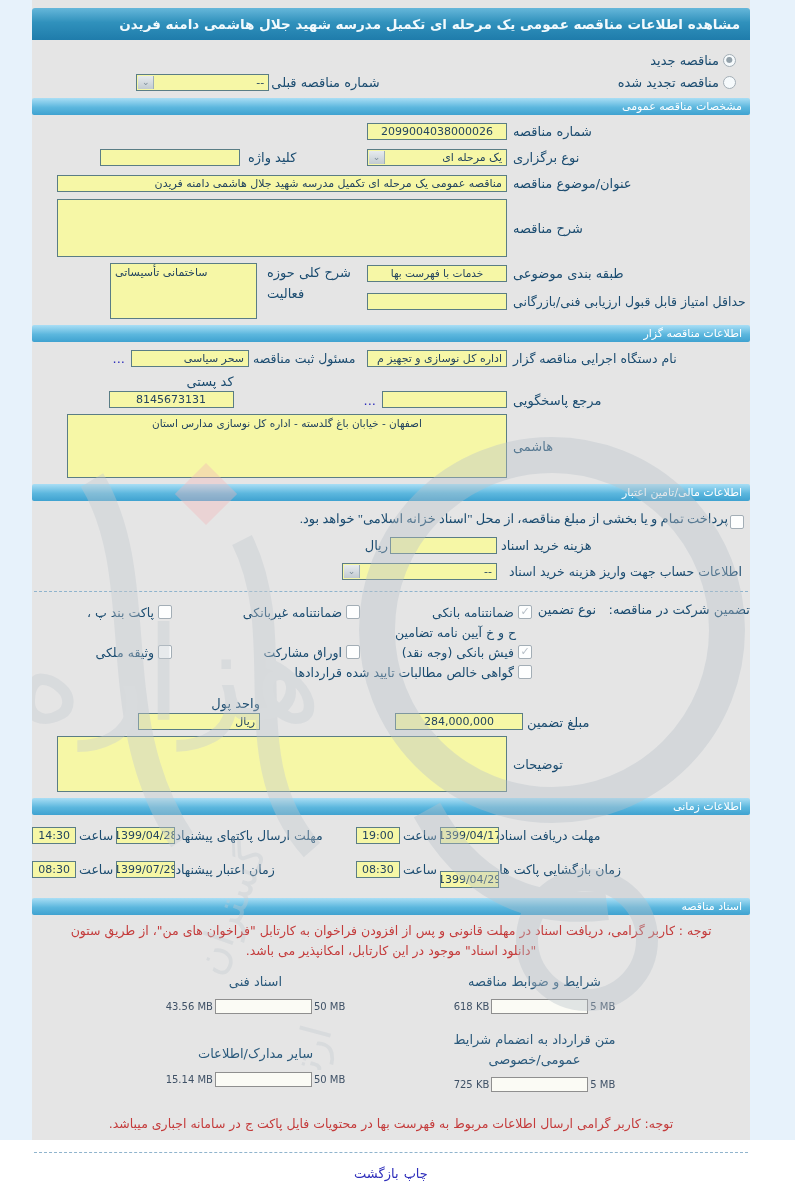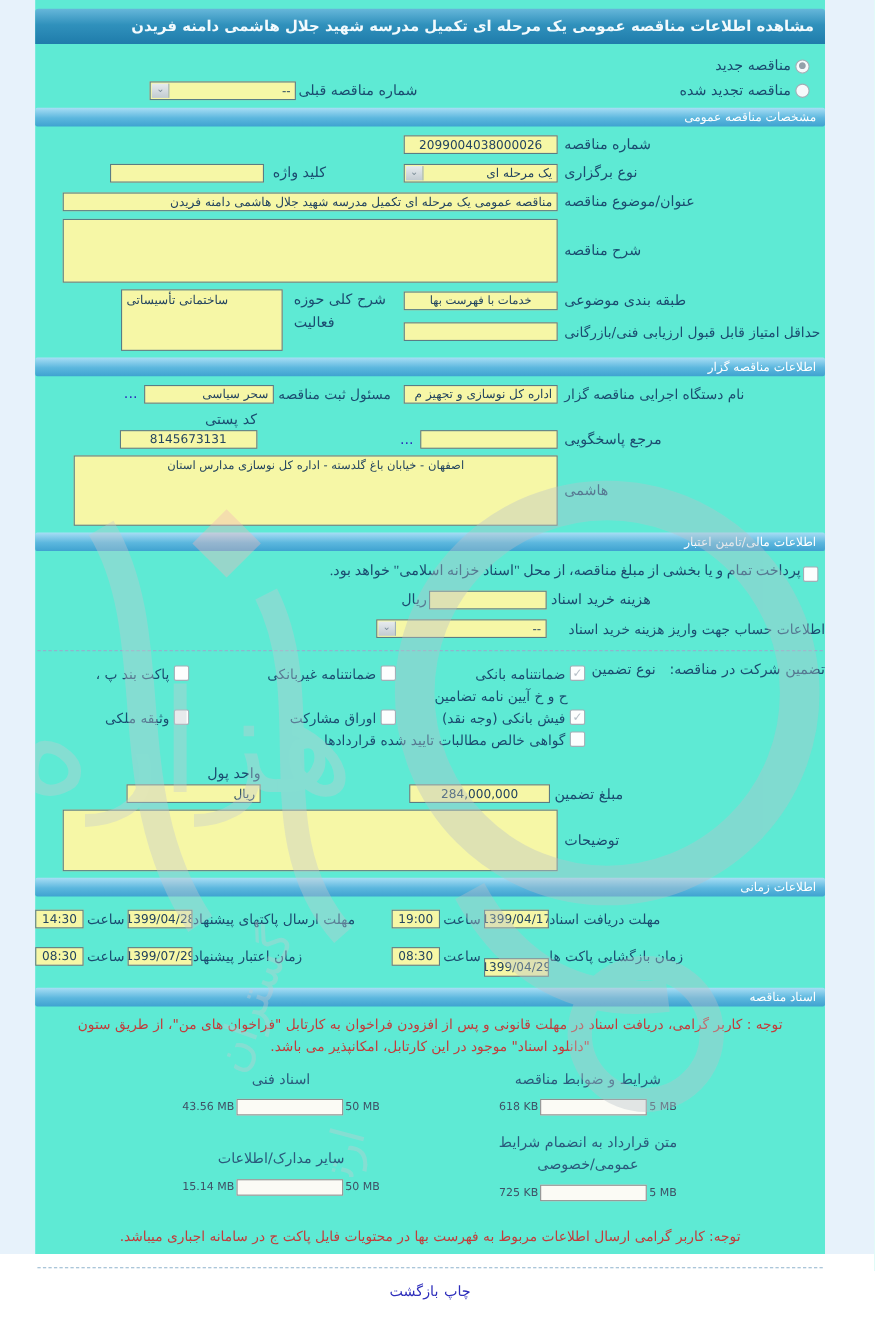--- a/index.html
+++ b/index.html
@@ -1,19 +1,19 @@
 <!DOCTYPE html>
 <html lang="fa" dir="rtl"><head>
 <meta charset="utf-8">
 <style>
   html,body{margin:0;padding:0;background:#fff;}
   body{font-family:"DejaVu Sans",sans-serif;}
   .canvas{position:relative;width:795px;height:1204px;background:#fff;overflow:hidden;margin:0 auto;direction:rtl;}
   .bluebg{position:absolute;top:0;right:0;width:795px;height:1140px;background:#e7f2fb;}
-  .content{position:absolute;top:0;right:45px;width:718px;height:1140px;background:#5eead4;z-index:1;}
+  .content{position:absolute;top:0;right:45px;width:718px;height:1140px;background:#e5e5e5;z-index:1;}
   
   .titlebar{margin-top:8px;height:32px;line-height:32px;padding:0 10px;border-radius:3px 3px 0 0;
     background:linear-gradient(180deg,#66b7da 0%,#3091bc 45%,#1f7cab 100%);
     color:#f2fafd;font-size:13.5px;font-weight:bold;text-align:right;}
   .secbar{height:17px;line-height:17px;margin:6px 0 6px 0;padding:0 8px;border-radius:2px;
     background:linear-gradient(180deg,#a9def5 0%,#5cb7de 55%,#3fa2d0 100%);
     color:#ffffff;font-size:11px;text-align:right;}
   
   .row{display:flex;align-items:center;margin:6px 0;min-height:20px;}
   .lbl{color:#1b4c70;font-size:13px;white-space:nowrap;}
@@ -145,21 +145,21 @@
       <span class="lbl" style="white-space:normal;width:460px;margin-right:2px;line-height:1.55;">پرداخت تمام و یا بخشی از مبلغ مناقصه، از محل "اسناد خزانه اسلامی" خواهد بود.</span>
     </div>
 
     <div class="row">
       <span class="lbl" style="width:253px;text-align:left;padding-left:4px;box-sizing:border-box;">هزینه خرید اسناد</span>
       <span class="box" style="width:107px;"></span>
       <span class="lbl" style="margin-right:2px;">ریال</span>
     </div>
 
     <div class="row">
-      <span class="lbl" style="width:253px;text-align:right;padding-left:4px;box-sizing:border-box;font-size:12.5px;">اطلاعات حساب جهت واریز هزینه خرید اسناد</span>
+      <span class="lbl" style="width:253px;text-align:center;padding-left:4px;box-sizing:border-box;font-size:12.5px;">اطلاعات حساب جهت واریز هزینه خرید اسناد</span>
       <span class="box sel" style="width:155px;">
         <span>--</span>
         <span class="selarrow">⌄</span>
       </span>
     </div>
 
     <div class="dashes"></div>
 
     <div class="row" style="align-items:flex-start;">
       <span class="lbl" style="width:218px;text-align:left;padding-left:14px;box-sizing:border-box;">
@@ -201,21 +201,21 @@
           </div>
         <div class="gr"></div>
         <div class="gr">
             <span class="chk"></span>
             <span class="lbl">وثیقه ملکی</span>
           </div>
       </div>
     </div>
 
     <div class="row" style="align-items:flex-end;margin-top:14px;">
-      <span class="lbl" style="width:250px;text-align:left;padding-left:4px;box-sizing:border-box;">مبلغ تضمین</span>
+      <span class="lbl" style="width:227px;text-align:left;padding-left:4px;box-sizing:border-box;">مبلغ تضمین</span>
       <span class="box" style="width:128px;justify-content:center;">284,000,000</span>
       <span style="width:135px;"></span>
       <span style="display:inline-block;">
         <span class="stacklbl" style="display:block;">واحد پول</span>
         <span class="box" style="width:122px;">ریال</span>
       </span>
     </div>
 
     <div class="row" style="align-items:center;">
       <span class="lbl lzone">توضیحات</span>

